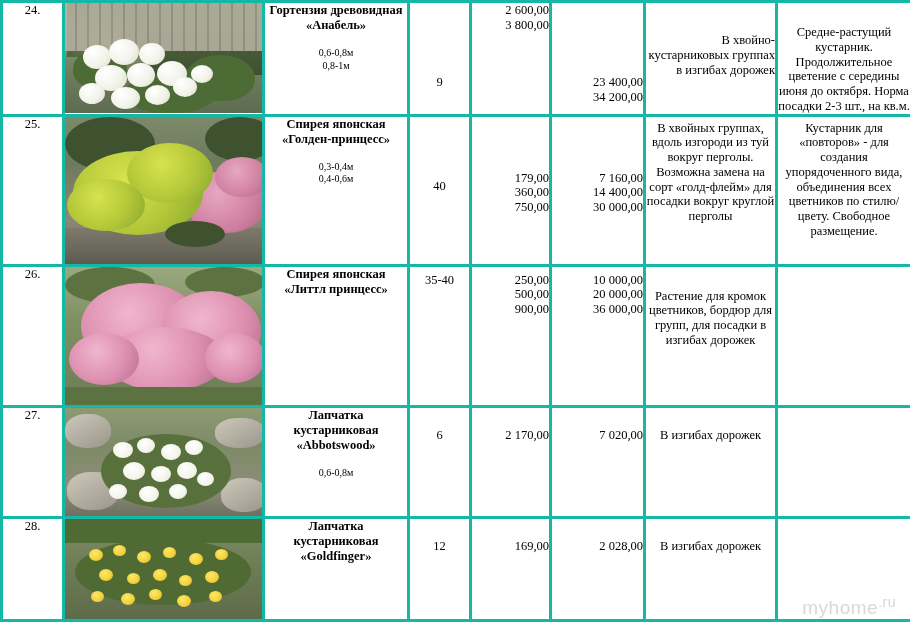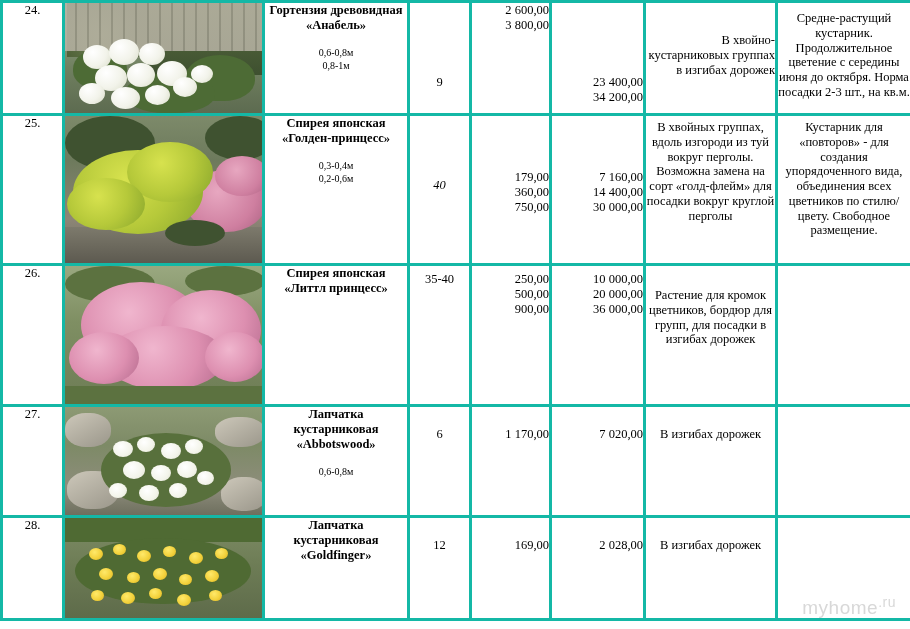--- a/index.html
+++ b/index.html
@@ -186,21 +186,21 @@
 3 800,00</div>
     </td>
     <td class="cell-sum">
       <div style="padding-top:72px;white-space:pre-line">23 400,00
 34 200,00</div>
     </td>
     <td class="cell-place">
       <div style="padding-top:30px;text-align:right;">В хвойно-кустарниковых группах в изгибах дорожек</div>
     </td>
     <td class="cell-note">
-      <div style="padding-top:8px;">Средне-растущий кустарник. Продолжительное цветение с середины июня до октября. Норма посадки 2-3 шт., на кв.м.</div>
+      <div style="padding-top:22px;">Средне-растущий кустарник. Продолжительное цветение с середины июня до октября. Норма посадки 2-3 шт., на кв.м.</div>
     </td>
   </tr>
 
   <tr>
     <td class="cell-num">25.</td>
     <td>
       <div class="photo ph25">
         <div class="path"></div>
         <div class="dark" style="left:0;top:0;width:90px;height:54px;"></div>
         <div class="dark" style="left:140px;top:0;width:70px;height:44px;"></div>
@@ -208,24 +208,24 @@
         <div class="pink" style="left:150px;top:40px;width:54px;height:40px;"></div>
         <div class="gold" style="left:8px;top:34px;width:130px;height:84px;"></div>
         <div class="gold" style="left:62px;top:26px;width:86px;height:60px;"></div>
         <div class="gold" style="left:2px;top:62px;width:78px;height:52px;"></div>
         <div class="dark" style="left:100px;top:104px;width:60px;height:26px;"></div>
       </div>
     </td>
     <td class="cell-name">
       <div class="title">Спирея японская «Голден-принцесс»</div>
       <div class="sizes" style="white-space:pre-line">0,3-0,4м
-0,2-0,6м</div>
-    </td>
-    <td class="cell-qty">
-      <div style="padding-top:62px;font-style:italic;">40</div>
+0,4-0,6м</div>
+    </td>
+    <td class="cell-qty">
+      <div style="padding-top:62px;">40</div>
     </td>
     <td class="cell-price">
       <div style="padding-top:54px;white-space:pre-line">179,00
 360,00
 750,00</div>
     </td>
     <td class="cell-sum">
       <div style="padding-top:54px;white-space:pre-line">7 160,00
 14 400,00
 30 000,00</div>
@@ -300,21 +300,21 @@
       </div>
     </td>
     <td class="cell-name">
       <div class="title">Лапчатка кустарниковая «Abbotswood»</div>
       <div class="sizes" style="white-space:pre-line">0,6-0,8м</div>
     </td>
     <td class="cell-qty">
       <div style="padding-top:20px;">6</div>
     </td>
     <td class="cell-price">
-      <div style="padding-top:20px;white-space:pre-line">1 170,00</div>
+      <div style="padding-top:20px;white-space:pre-line">2 170,00</div>
     </td>
     <td class="cell-sum">
       <div style="padding-top:20px;white-space:pre-line">7 020,00</div>
     </td>
     <td class="cell-place">
       <div style="padding-top:20px;">В изгибах дорожек</div>
     </td>
     <td class="cell-note">
       <div></div>
     </td>

